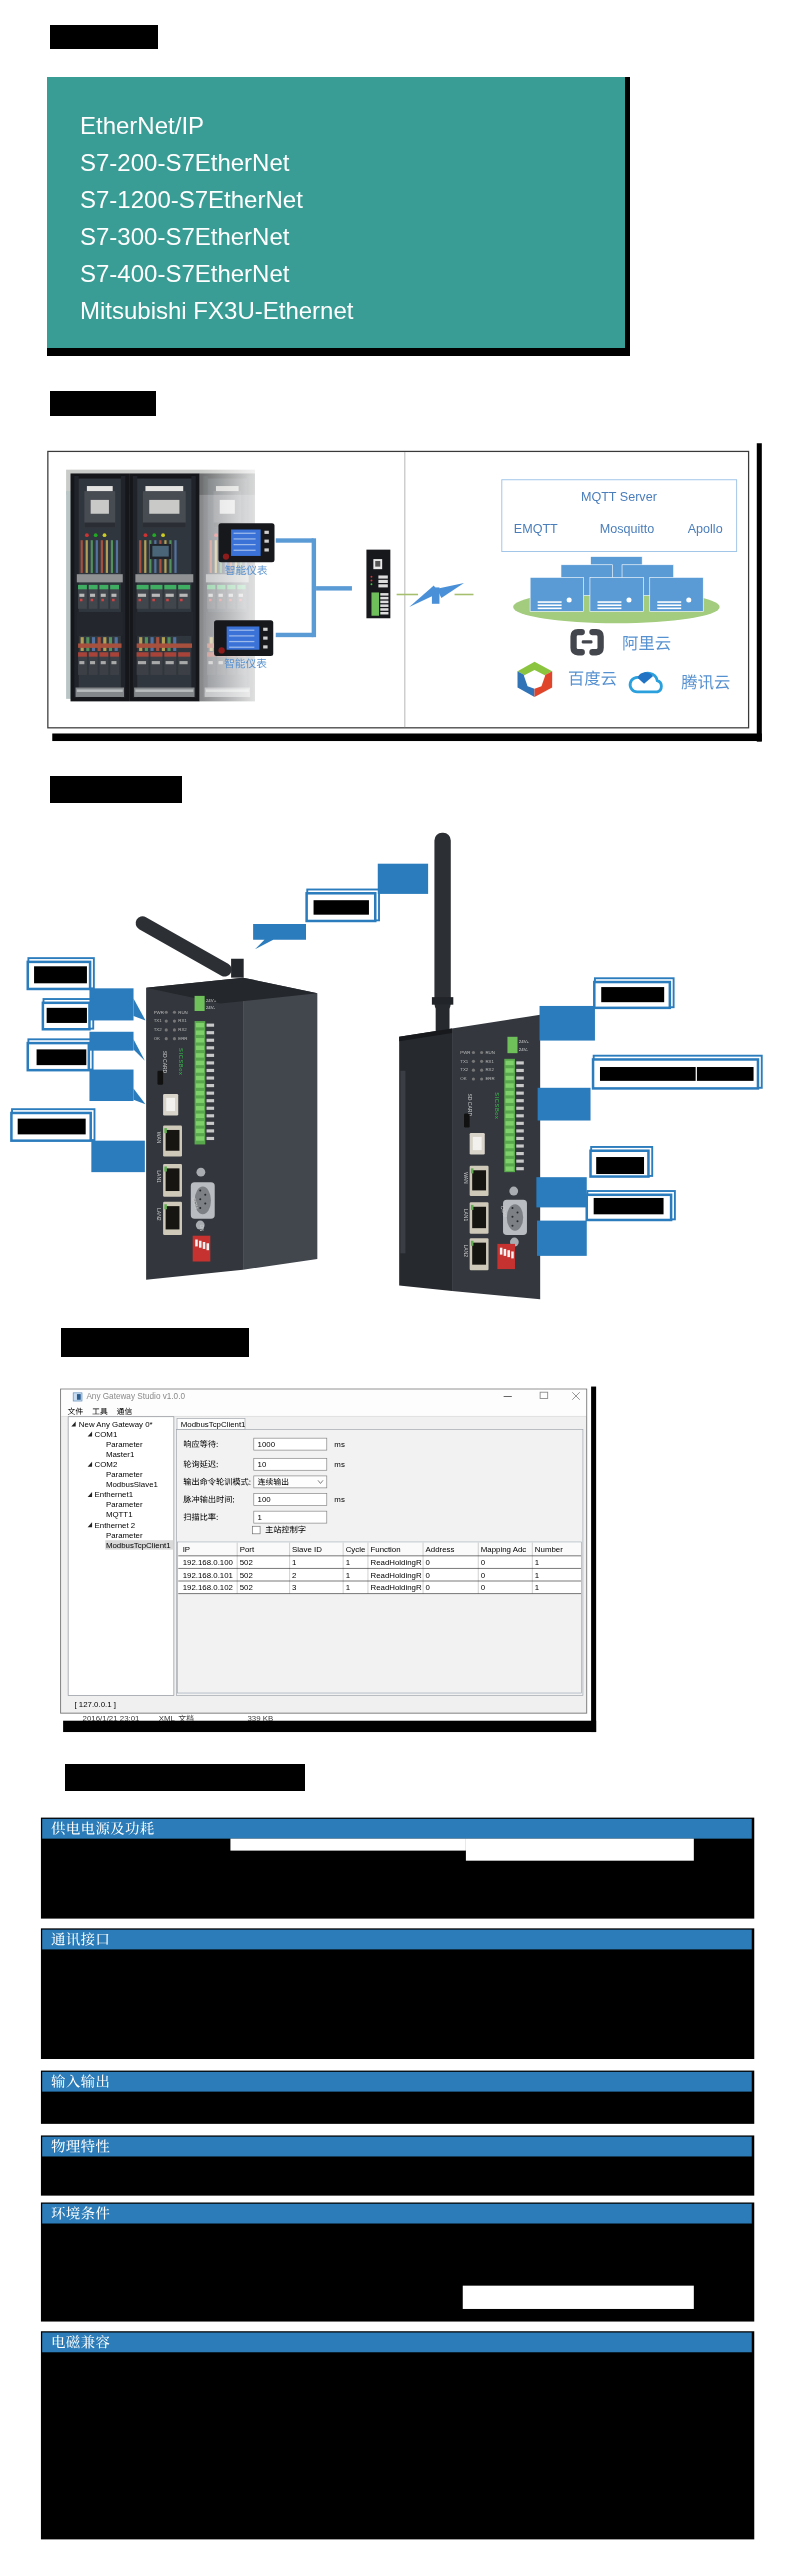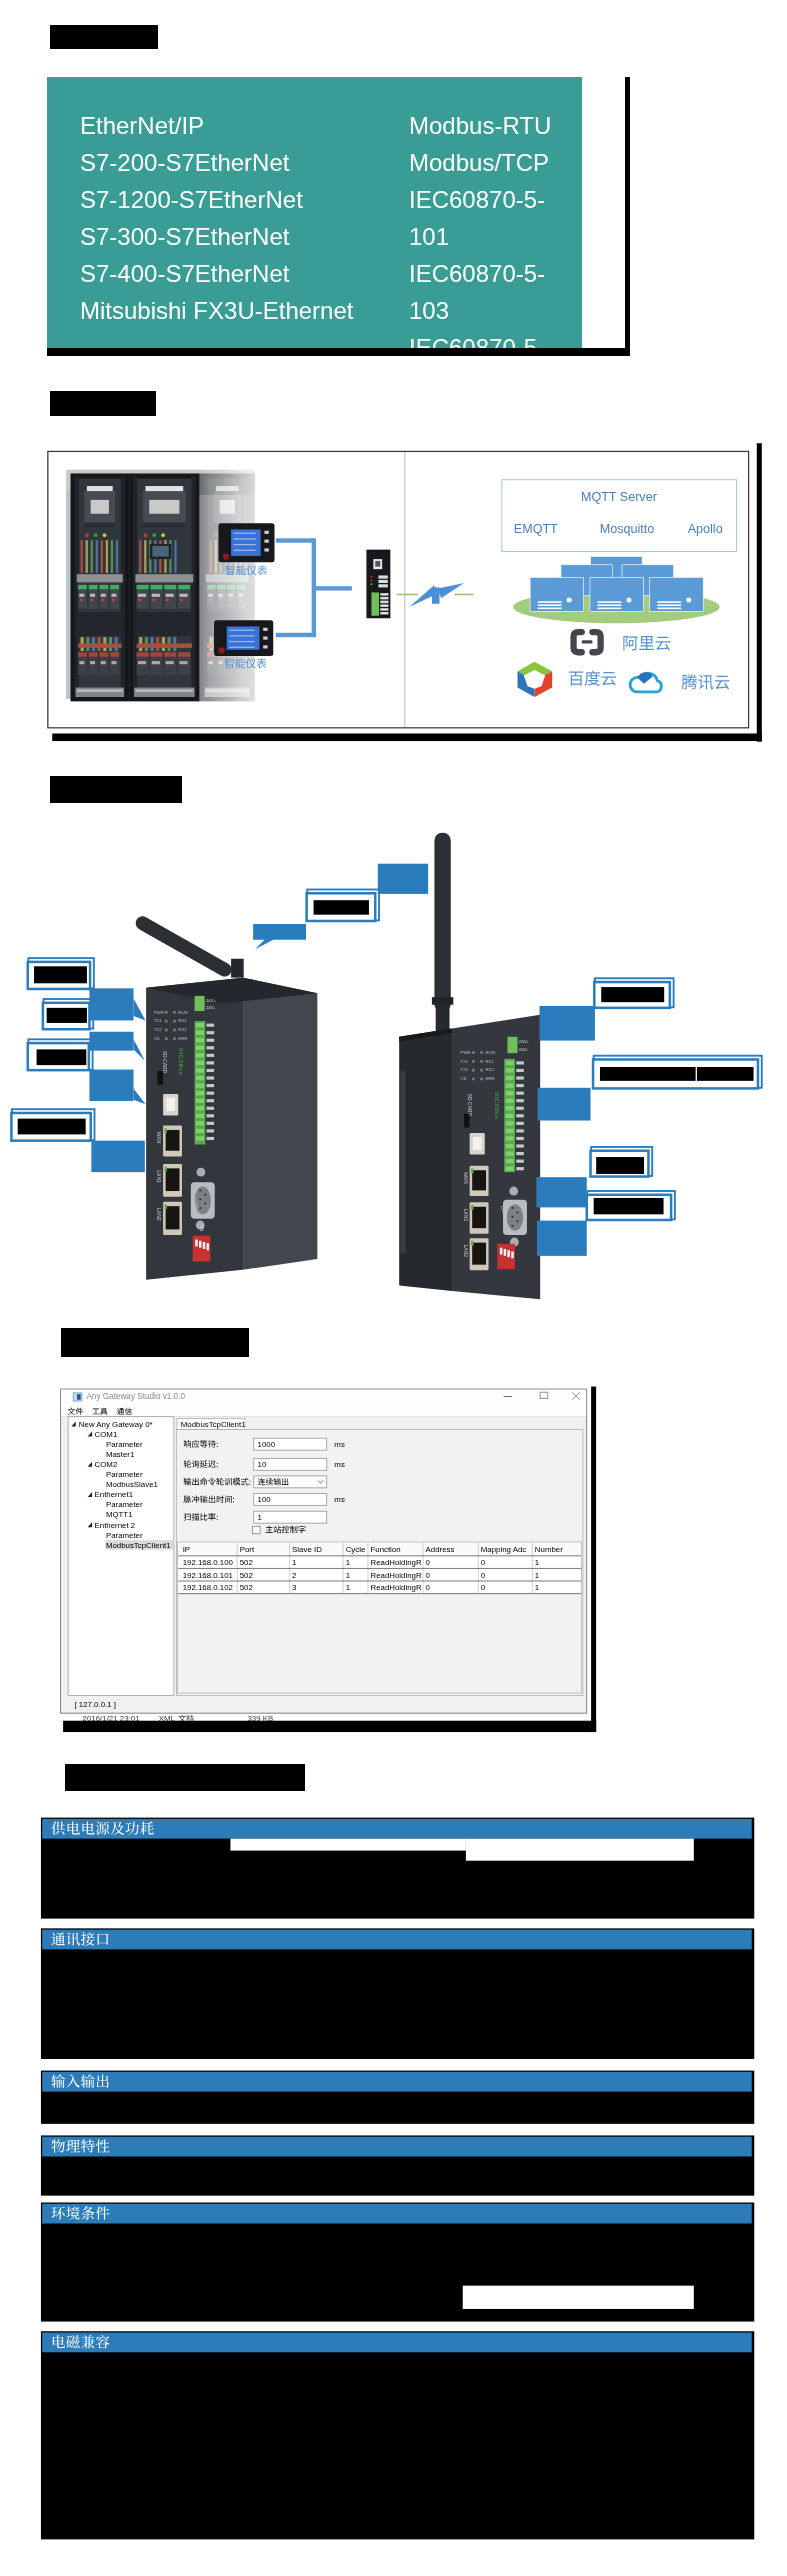--- a/index.html
+++ b/index.html
@@ -5,23 +5,22 @@
 body{font-family:"Liberation Sans",sans-serif;position:relative;height:2576px}
 .abs{position:absolute}
 .blk{position:absolute;background:#000}
 </style></head><body>
 <div class="blk" style="left:50px;top:25px;width:108px;height:24px"></div>
 <div class="blk" style="left:50px;top:391px;width:106px;height:25px"></div>
 <div class="blk" style="left:50px;top:776px;width:132px;height:26.5px"></div>
 <div class="blk" style="left:61px;top:1328px;width:188px;height:29px"></div>
 <div class="blk" style="left:65px;top:1764px;width:240px;height:26.5px"></div>
 
-<div class="abs" style="left:47px;top:77px;width:535px;height:271px;background:#3a9d95;color:#fff;font-size:24px;line-height:37px">
+<div class="abs" style="left:47px;top:77px;width:578px;height:271px;background:#3a9d95;color:#fff;font-size:24px;line-height:37px">
 <div class="abs" style="left:33px;top:30px">EtherNet/IP<br>S7-200-S7EtherNet<br>S7-1200-S7EtherNet<br>S7-300-S7EtherNet<br>S7-400-S7EtherNet<br>Mitsubishi FX3U-Ethernet</div>
-<div class="abs" style="left:362px;top:30px">Modbus-RTU<br>Modbus/TCP<br>IEC60870-5-101<br>IEC60870-5-103<br>IEC60870-5-104</div>
 </div>
 <div class="blk" style="left:625px;top:77px;width:5px;height:279px"></div>
 <div class="blk" style="left:47px;top:348px;width:583px;height:7.6px"></div>
 <svg class="abs" style="left:0;top:0" width="787" height="787" viewBox="0 0 1250 1250">
     <rect x="76" y="717" width="1113" height="439" fill="#fff" stroke="#3a3a3a" stroke-width="2"></rect>
     <rect x="1202" y="704" width="8" height="474" fill="#000"></rect>
     <rect x="83" y="1165" width="1127" height="12" fill="#000"></rect>
     <line x1="643" y1="718" x2="643" y2="1155" stroke="#b3b3b3" stroke-width="1.5"></line>
     <g>
       <rect x="105" y="746" width="300" height="40" fill="#c9cbc8"></rect>

